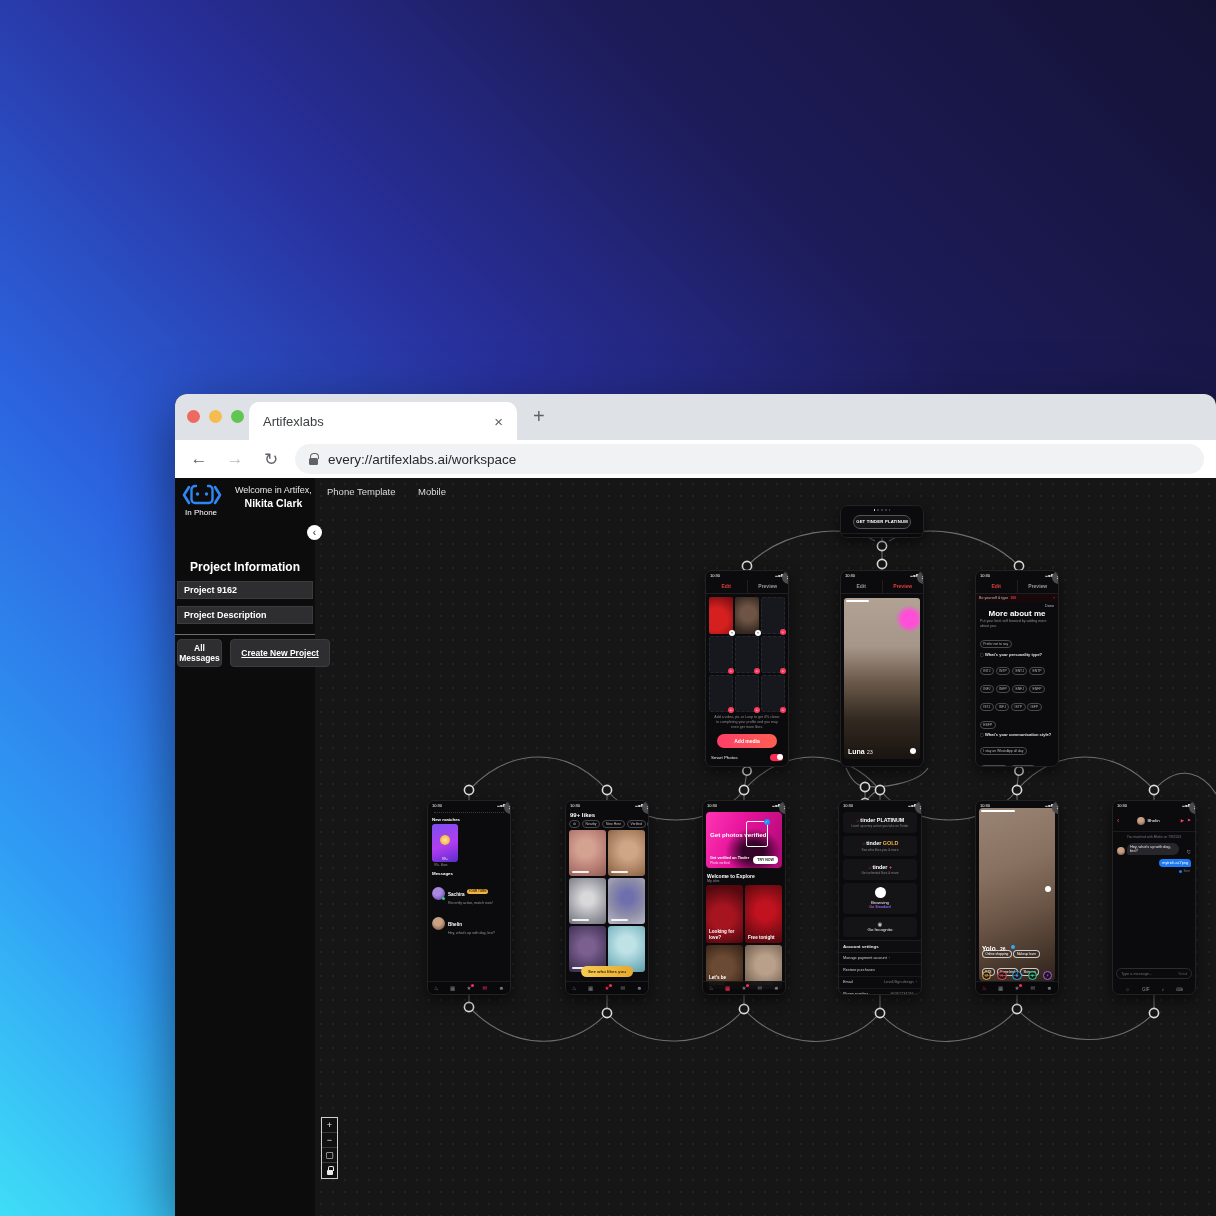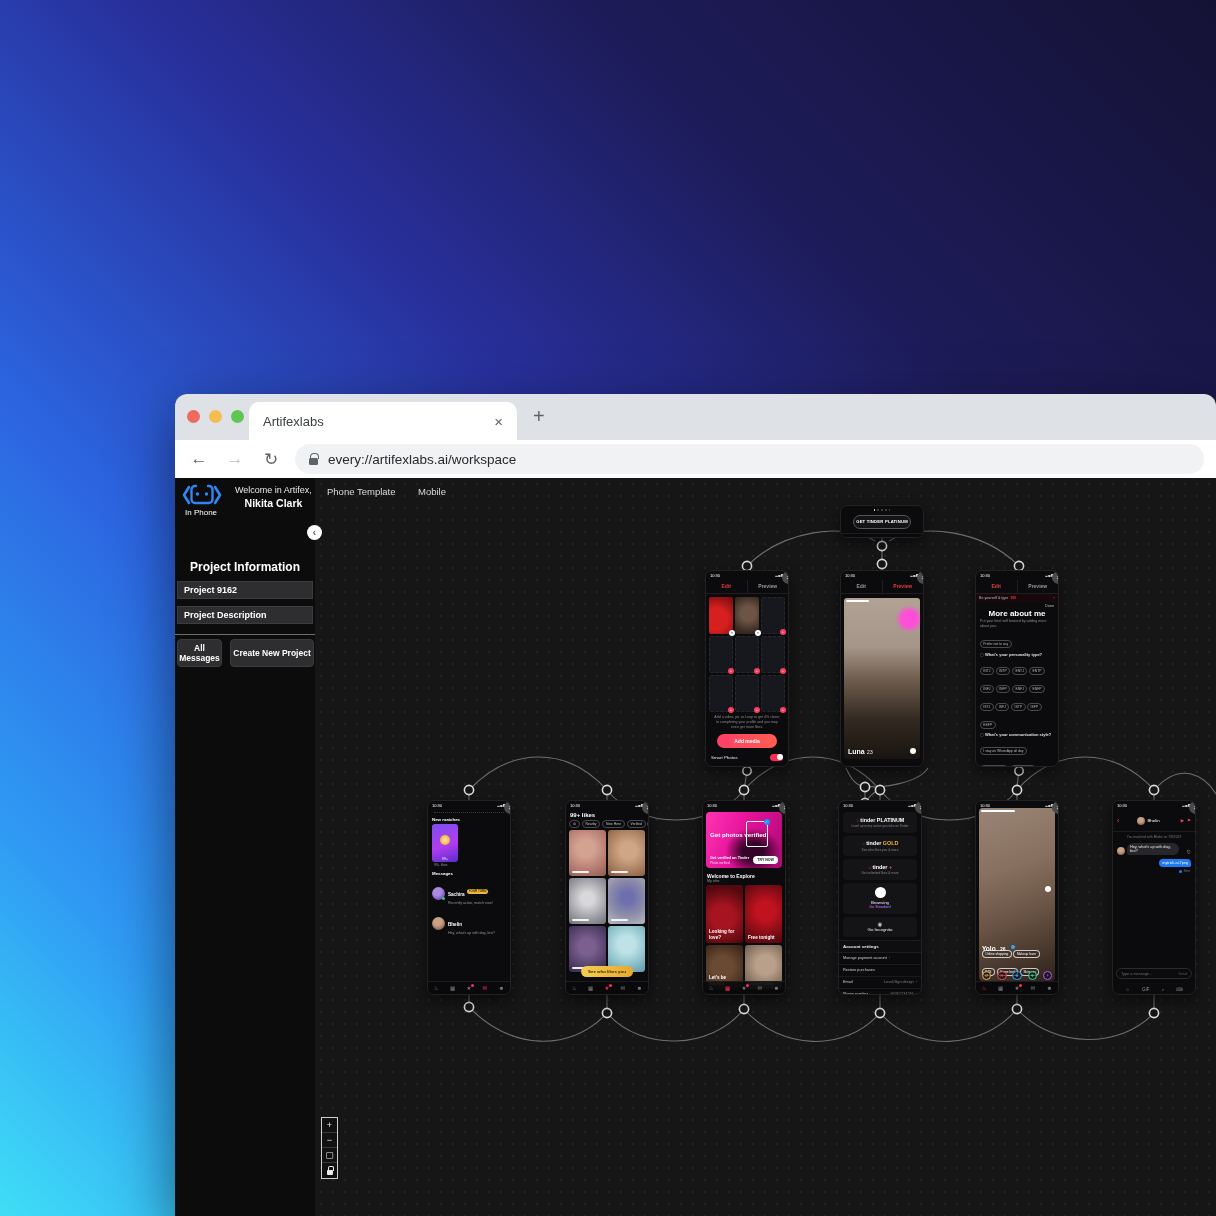--- a/index.html
+++ b/index.html
@@ -271,21 +271,21 @@
       <span class="beta">In Phone</span>
       <div class="welcome">
         <div class="l1">Welcome in Artifex,</div>
         <div class="l2">Nikita Clark</div>
       </div>
       <div class="sb-title">Project Information</div>
       <div class="sb-field" style="top:103px;">Project 9162</div>
       <div class="sb-field" style="top:128px;">Project Description</div>
       <div class="sb-div"></div>
       <div class="sb-btn" style="left:2px; width:45px;">All Messages</div>
-      <div class="sb-btn" style="left:55px; width:84px;">Create New Project</div>
+      <div class="sb-btn" style="left:55px; width:100px;text-decoration:underline;">Create New Project</div>
       <div class="collapse">‹</div>
     </div>
 
     <div class="canvas">
       <span class="navtab" style="left:12px;">Phone Template</span>
       <span class="navtab" style="left:103px;">Mobile</span>
 
       <svg class="wires" viewBox="0 0 901 738">
         <g stroke="#7d7d7d" stroke-width="1.1" fill="none" opacity="0.85">
           <path d="M567,60 L567,92"></path>

